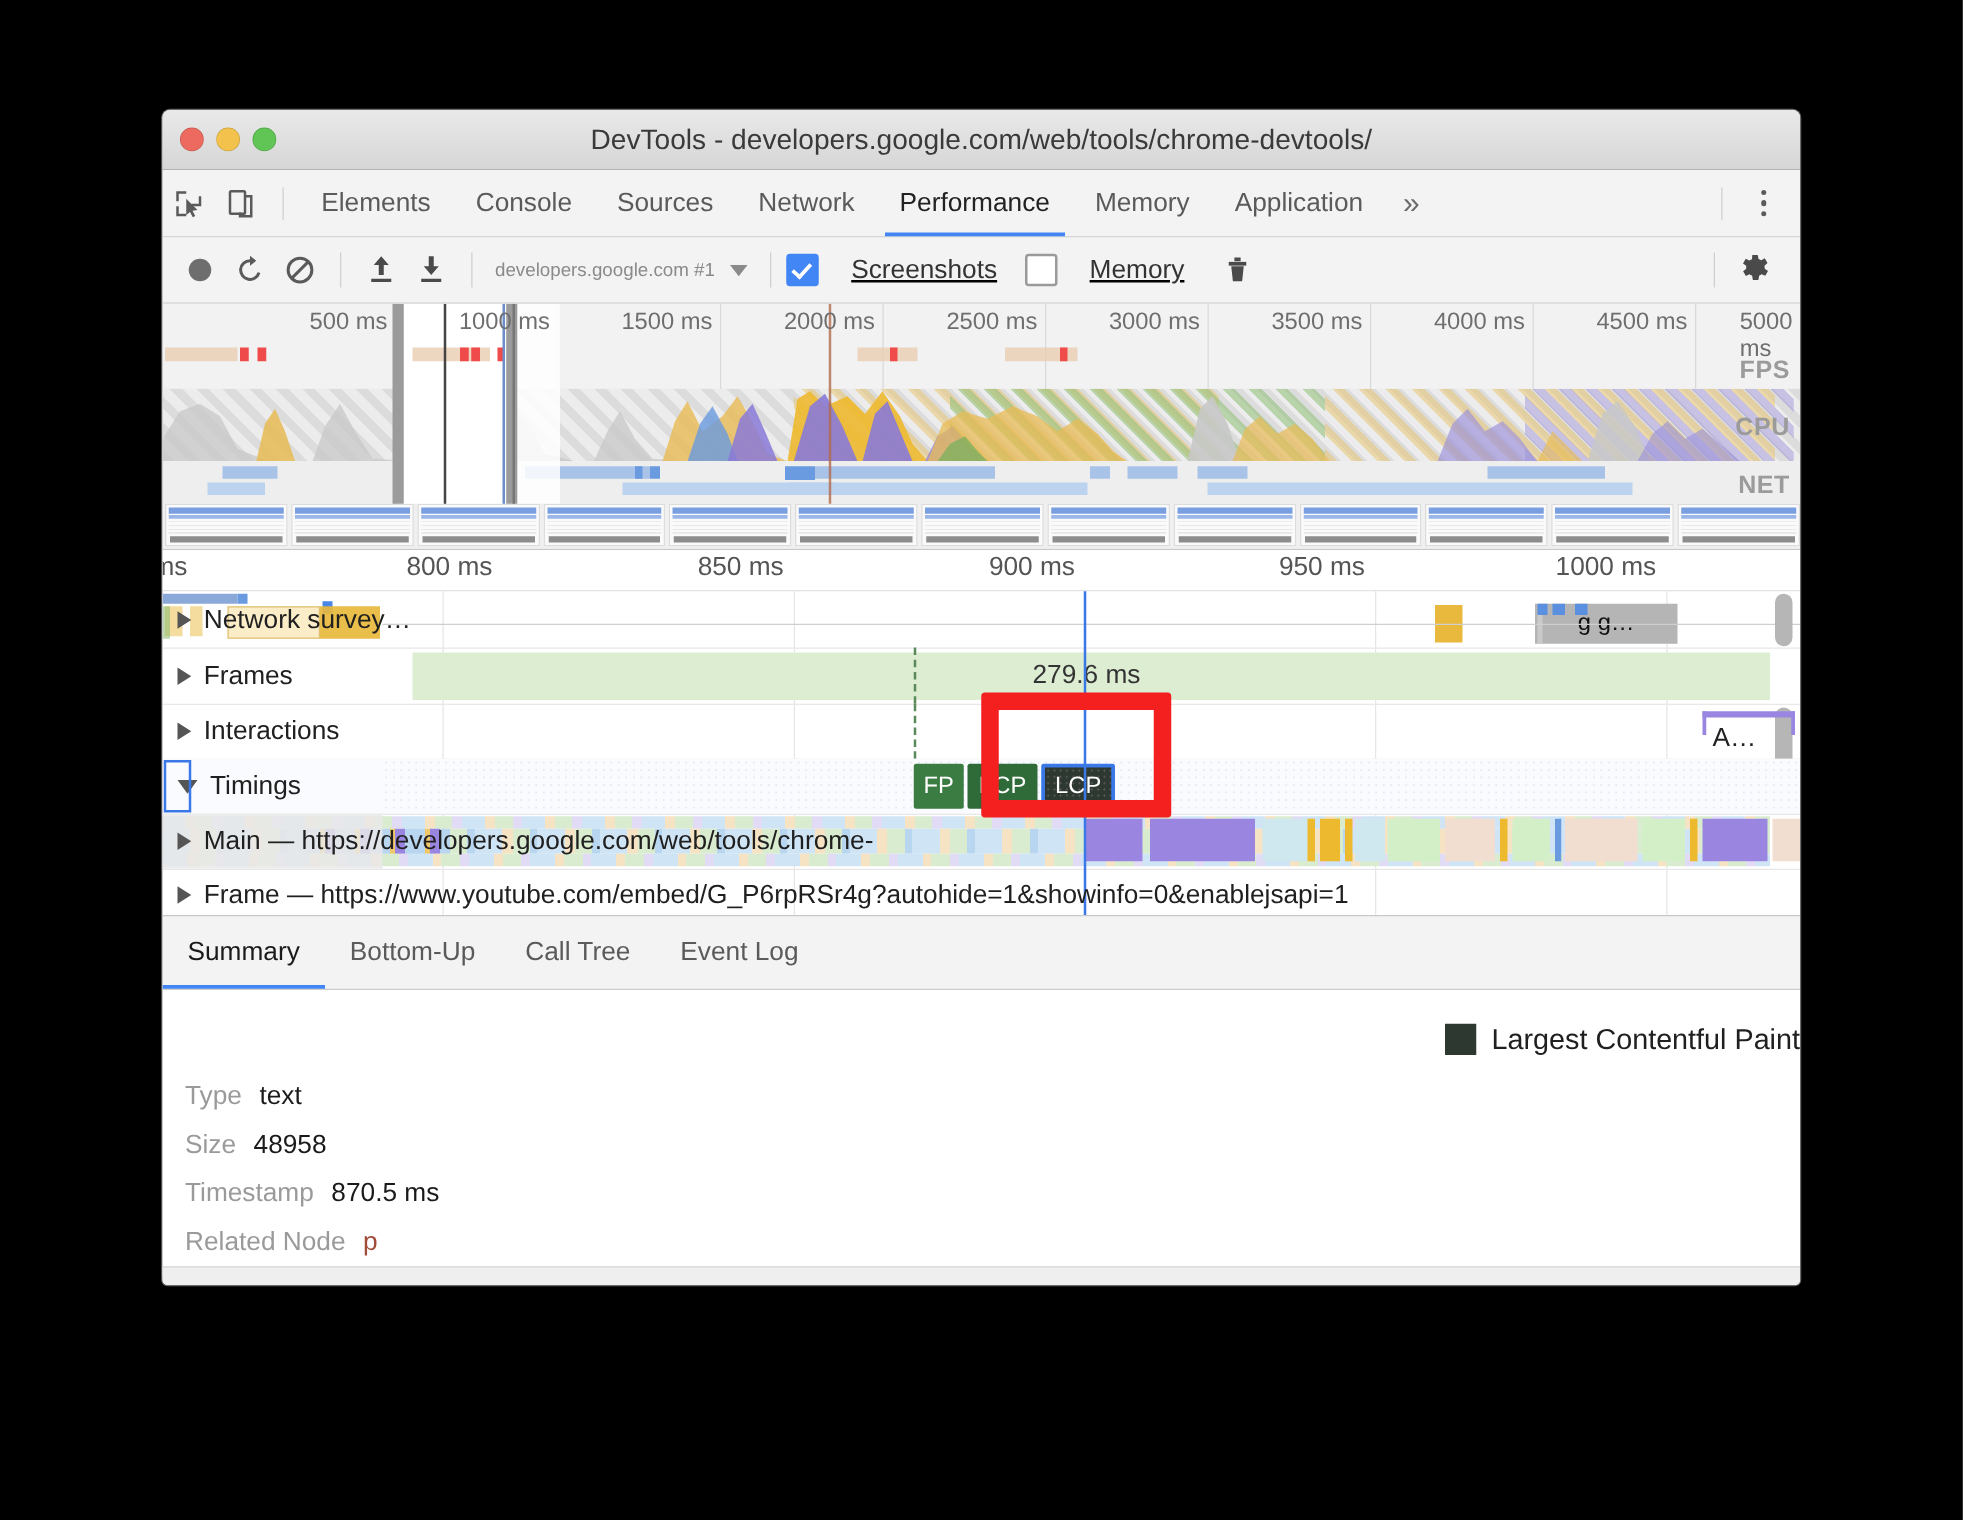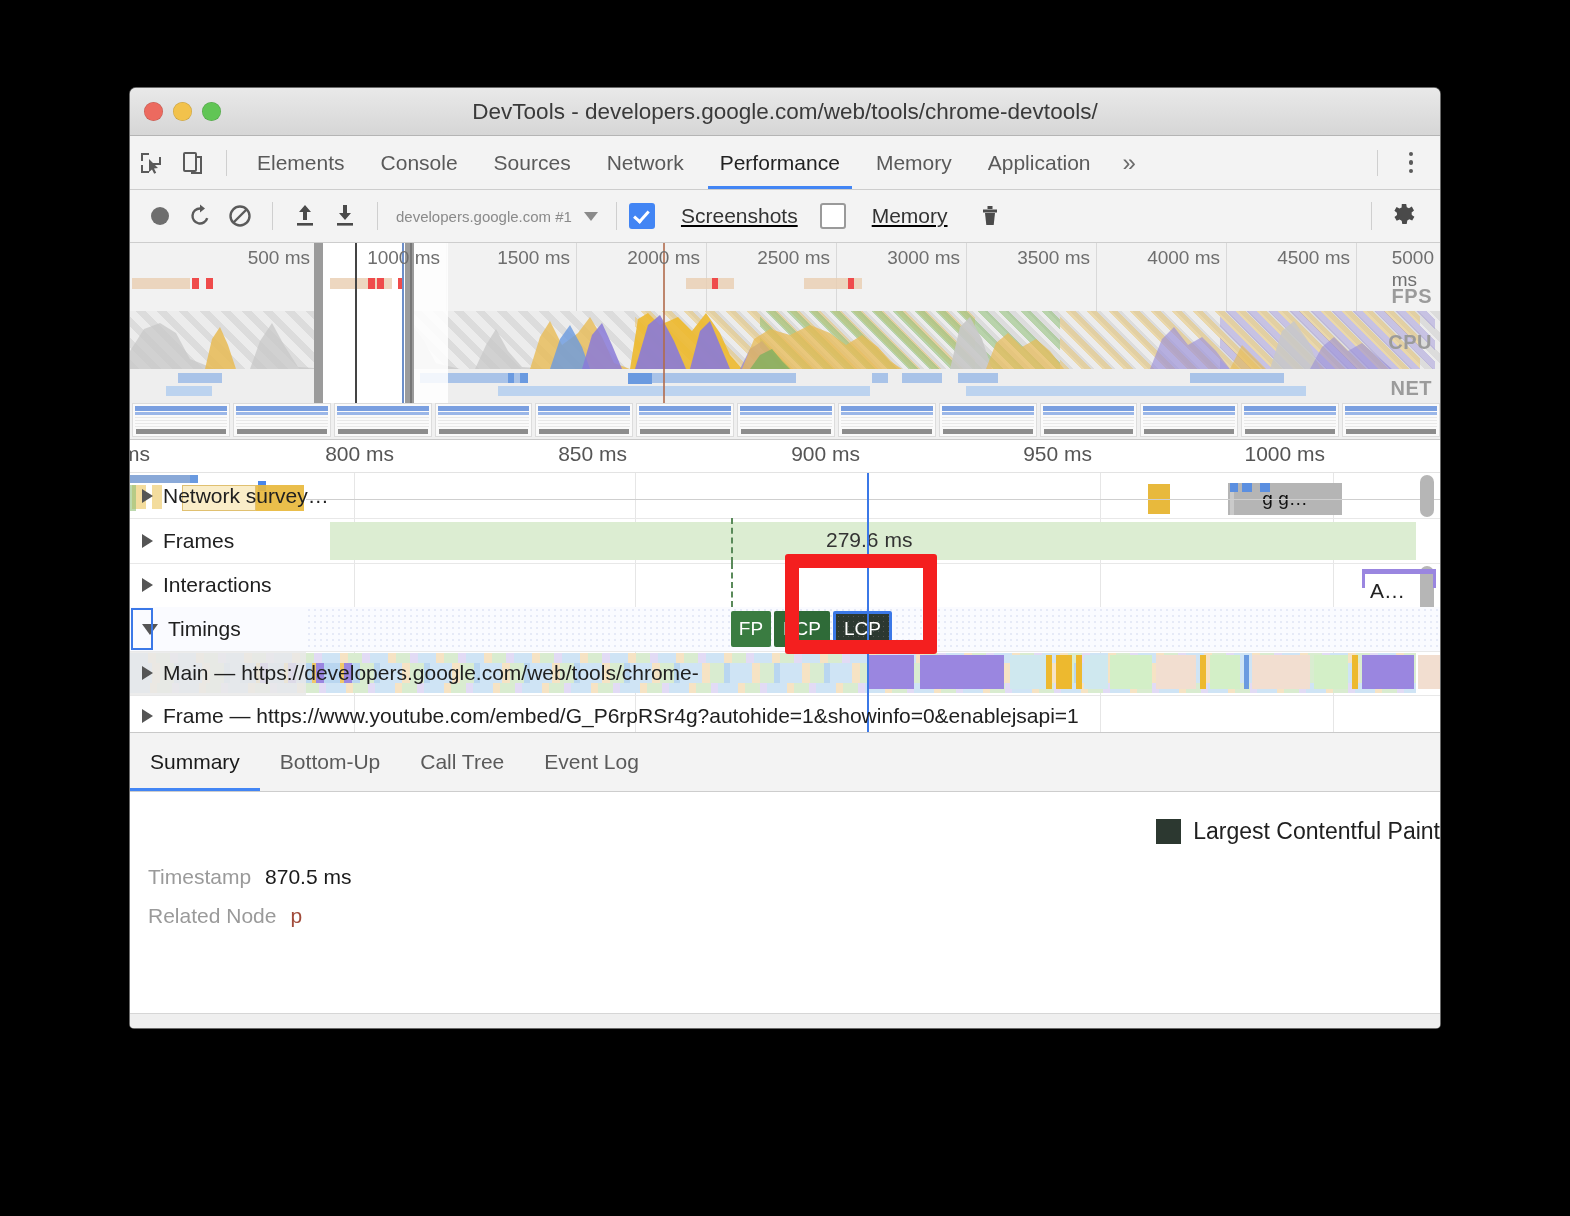--- a/index.html
+++ b/index.html
@@ -567,20 +567,28 @@
     <div class="btab">Event Log</div>
   </div>
 
   <div class="summary">
     <div class="sum-title">
       <span class="swatch"></span>
       <span class="sum-title-txt">Largest Contentful Paint</span>
     </div>
 
     <div class="sum-row">
+      <span class="sum-key">Type</span>
+      <span class="sum-val">text</span>
+    </div>
+    <div class="sum-row">
+      <span class="sum-key">Size</span>
+      <span class="sum-val">48958</span>
+    </div>
+    <div class="sum-row">
       <span class="sum-key">Timestamp</span>
       <span class="sum-val">870.5 ms</span>
     </div>
     <div class="sum-row">
       <span class="sum-key">Related Node</span>
       <span class="sum-val node">p</span>
     </div>
   </div>
 
   <div class="botbar"></div>

